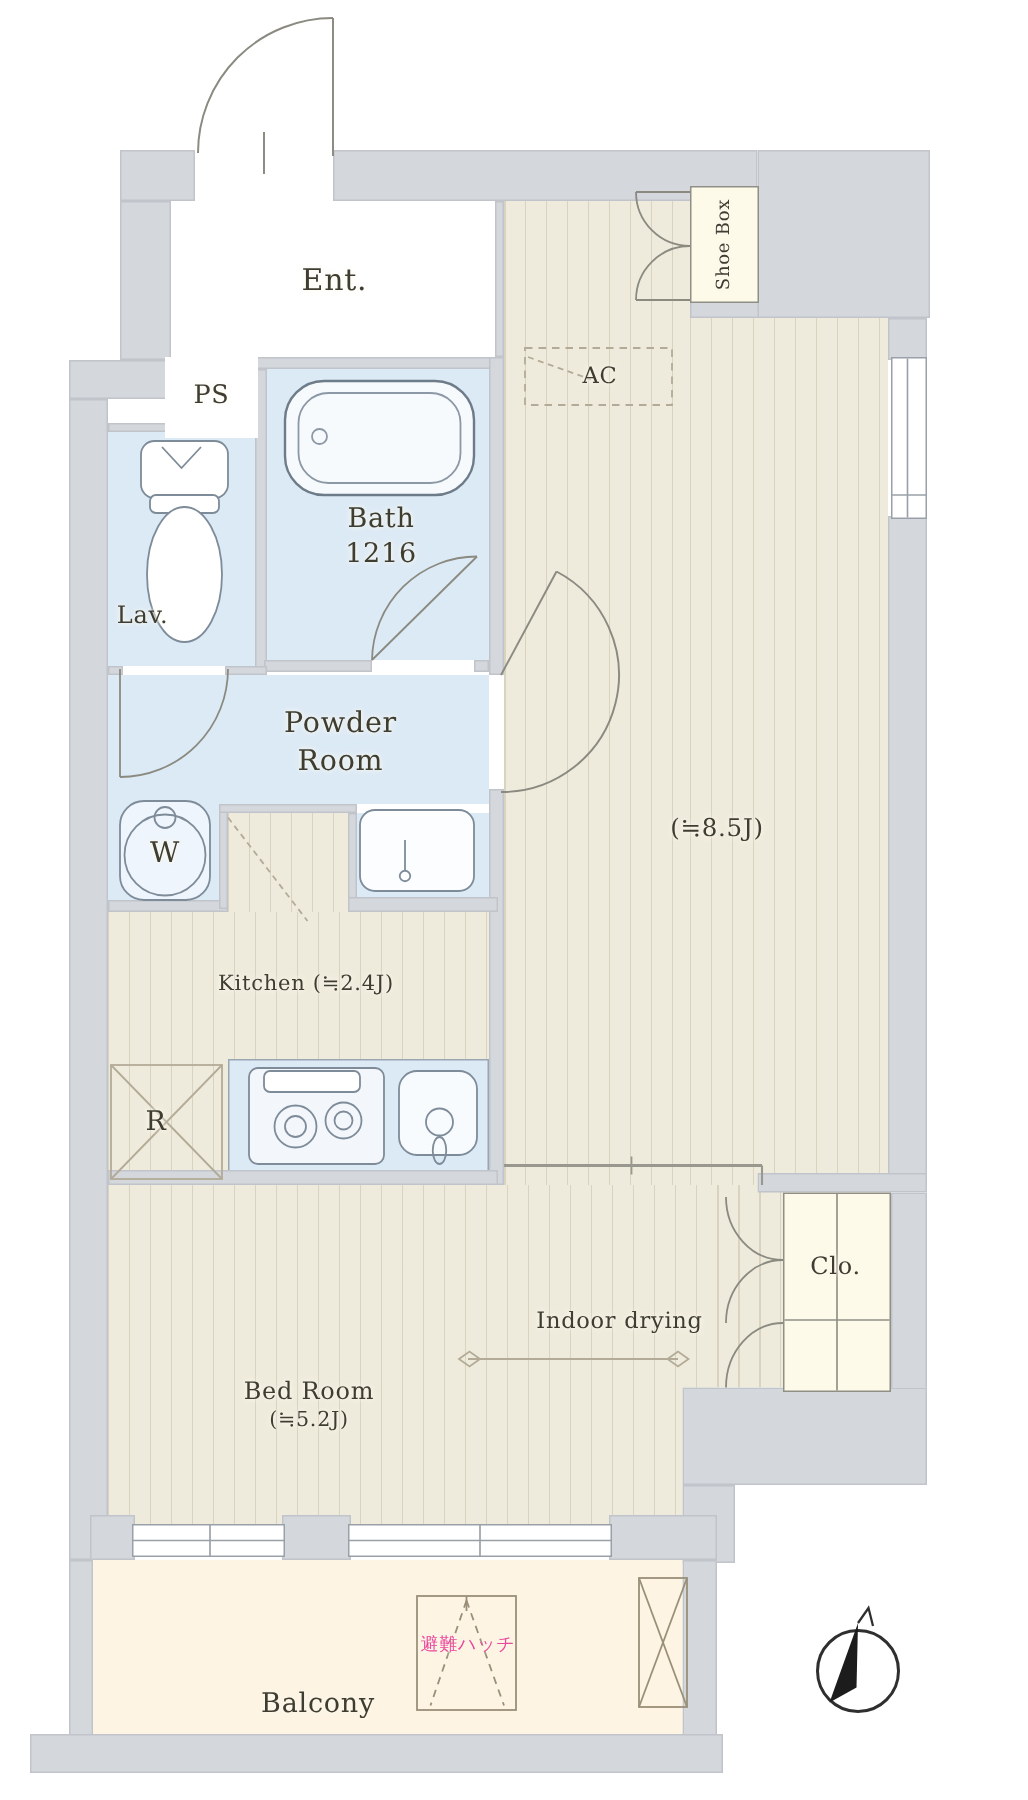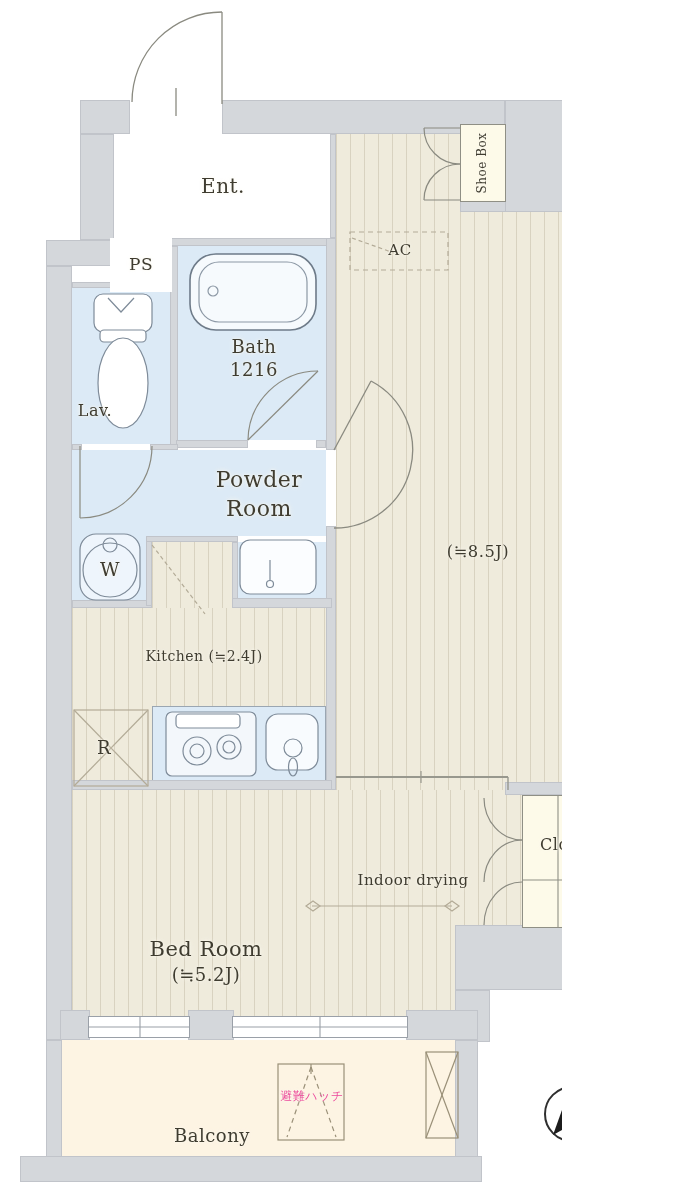--- a/index.html
+++ b/index.html
@@ -1,16 +1,16 @@
 <!DOCTYPE html>
 <html><head>
 <meta charset="utf-8">
 <style>
   html,body{margin:0;padding:0;background:#ffffff;}
-  #plan{position:relative;width:562px;height:1200px;background:#ffffff;
+  #plan{position:relative;width:685px;height:1200px;background:#ffffff;
         font-family:"DejaVu Serif", "Liberation Serif", serif;overflow:hidden;}
   .w{position:absolute;background:#d4d7db;box-shadow:inset 0 0 0 1px rgba(128,132,140,.22);}
   .fl{position:absolute;background:#efebdc;
       background-image:repeating-linear-gradient(90deg,rgba(152,140,112,.26) 0 1px,transparent 1px 14px);}
   .wet{position:absolute;background:#dceaf6;}
   .wetb{position:absolute;background:#dceaf6;border:1px solid #9aa6b2;box-sizing:border-box;}
   .cream{position:absolute;background:#fdfae9;border:1px solid #8f8f85;box-sizing:border-box;}
   .whitebox{position:absolute;background:#ffffff;}
   .balc{position:absolute;background:#fdf4e3;}
   .win{position:absolute;background:#ffffff;border:1px solid #9aa0a8;box-sizing:border-box;}
@@ -221,34 +221,34 @@
     </g>
   </svg>
 
   <div class="lbl" style="left:223px;top:186px;font-size:20px;">Ent.</div>
   <div class="lbl" style="left:141px;top:264px;font-size:17px;">PS</div>
   <div class="lbl" style="left:95px;top:411px;font-size:16px;">Lav.</div>
   <div class="lbl" style="left:254px;top:358px;font-size:18px;">
     <span class="ln">Bath</span>
     <span class="ln">1216</span>
   </div>
-  <div class="lbl" style="left:227px;top:495px;font-size:22px;margin-left:32px;">
+  <div class="lbl" style="left:227px;top:495px;font-size:19px;">
     <span class="ln">Powder</span>
     <span class="ln">Room</span>
   </div>
   <div class="lbl" style="left:110px;top:569px;font-size:19px;">W</div>
   <div class="lbl" style="left:204px;top:656px;font-size:14px;">Kitchen (≒2.4J)</div>
   <div class="lbl" style="left:104px;top:748px;font-size:18px;">R</div>
   <div class="lbl" style="left:400px;top:251px;font-size:15px;">AC</div>
   <div class="lbl vert" style="left:483px;top:163px;font-size:12px;">Shoe Box</div>
   <div class="lbl" style="left:478px;top:552px;font-size:19px;">
     <span class="ln sm">(≒8.5J)</span>
   </div>
   <div class="lbl" style="left:557px;top:845px;font-size:16px;">Clo.</div>
   <div class="lbl" style="left:389px;top:881px;font-size:15px;margin-left:24px;">Indoor drying</div>
-  <div class="lbl" style="left:206px;top:937px;font-size:21px;margin-top:24px;">
+  <div class="lbl" style="left:206px;top:937px;font-size:16px;">
     <span class="ln">Bed Room</span>
     <span class="ln sm">(≒5.2J)</span>
   </div>
   <div class="lbl" style="left:212px;top:1136px;font-size:18px;">Balcony</div>
   <div class="lbl" style="left:312px;top:1097px;font-size:12px;color:#ec4899;">避難ハッチ</div>
 
 </div>
 
 </body></html>

